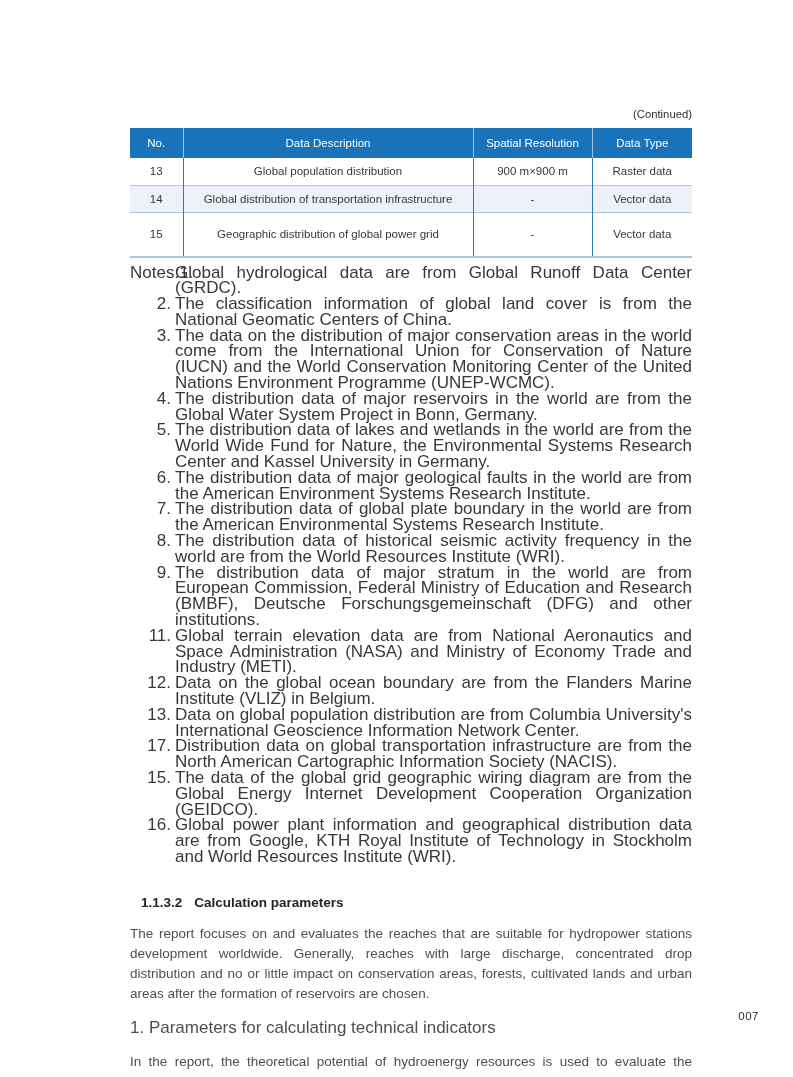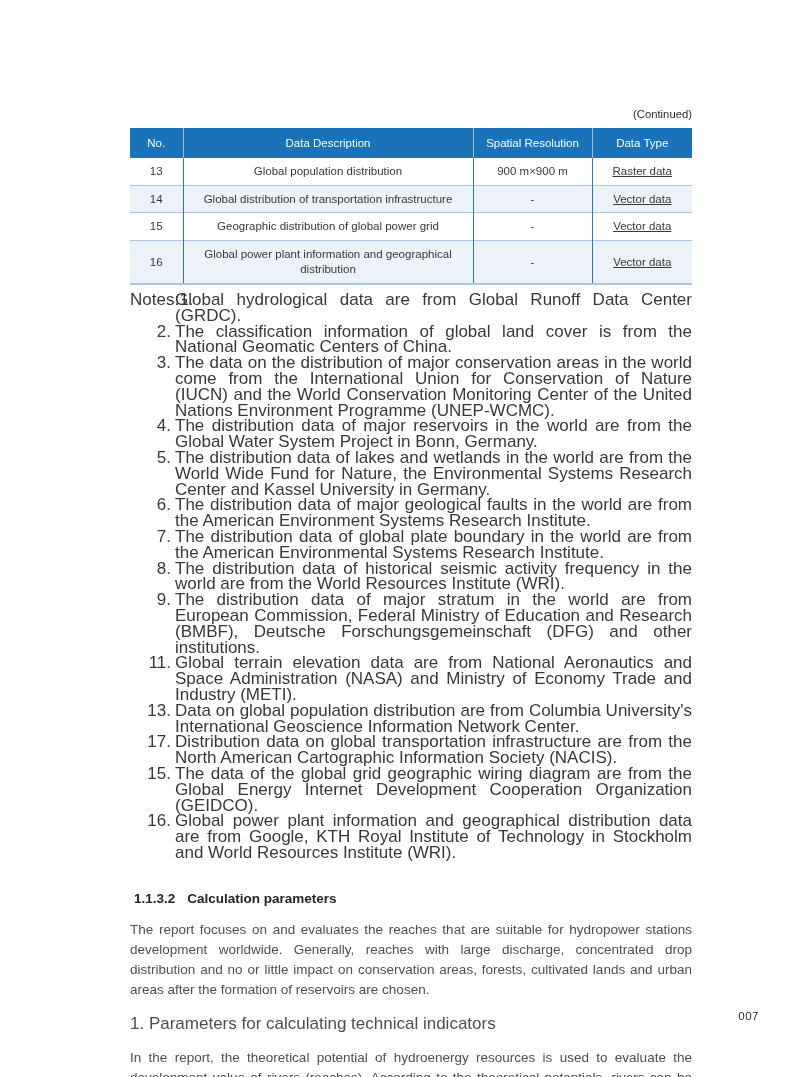--- a/index.html
+++ b/index.html
@@ -44,41 +44,41 @@
     padding: 2px 4px;
   }
   table.datatable th:last-child { border-right: none; }
   table.datatable td {
     text-align: center;
     vertical-align: middle;
     padding: 6px 8px;
     border-right: 1px solid var(--divider_blue, #2e7ab8);
     line-height: 14.5px;
   }
-  table.datatable td:last-child { border-right: none; text-decoration: underline; }
+  table.datatable td:last-child { border-right: none; }
   table.datatable tbody tr { height: 26px; }
   table.datatable tbody tr + tr td { border-top: 1px solid var(--divider_light, #a9c7e4); }
   table.datatable tbody tr:nth-child(even) td { background: var(--alt_row_bg, #edf2f9); }
   table.datatable tbody tr:last-child { height: 44px; }
   table.datatable tbody tr:last-child td { border-bottom: 2px solid var(--divider_light, #a9c7e4); }
   
   .notes { font-size: 17px; line-height: 15.8px; color: #383838; }
   .note-row { display: flex; }
   .note-num {
     flex: none;
     width: 45px;
     padding-right: 4px;
     text-align: right;
     white-space: nowrap;
   }
   .note-num i { font-style: normal; }
   .note-text { flex: 1; text-align: justify; }
   
   .section-heading {
-    margin: 30px 0 14px 4px;
+    margin: 30px 0 14px 11px;
     font-size: 13.5px;
     font-weight: bold;
     color: #242424;
   }
   .section-heading .sec-num { margin-right: 12px; }
   .body-para {
     margin: 0;
     font-size: 13.5px;
     line-height: 20px;
     color: #4e4e4e;
@@ -133,26 +133,20 @@
           <td>Global distribution of transportation infrastructure</td>
           <td>-</td>
           <td>Vector data</td>
         </tr>
         <tr>
           <td>15</td>
           <td>Geographic distribution of global power grid</td>
           <td>-</td>
           <td>Vector data</td>
         </tr>
-        <tr>
-          <td>16</td>
-          <td>Global power plant information and geographical distribution</td>
-          <td>-</td>
-          <td>Vector data</td>
-        </tr>
       </tbody>
     </table>
 
     <div class="notes">
       <div class="note-row">
         <span class="note-num"><i>Notes:</i><i>1.</i></span>
         <span class="note-text">Global hydrological data are from Global Runoff Data Center (GRDC).</span>
       </div>
       <div class="note-row">
         <span class="note-num">2.</span>
@@ -182,20 +176,24 @@
         <span class="note-num">8.</span>
         <span class="note-text">The distribution data of historical seismic activity frequency in the world are from the World Resources Institute (WRI).</span>
       </div>
       <div class="note-row">
         <span class="note-num">9.</span>
         <span class="note-text">The distribution data of major stratum in the world are from European Commission, Federal Ministry of Education and Research (BMBF), Deutsche Forschungsgemeinschaft (DFG) and other institutions.</span>
       </div>
       <div class="note-row">
         <span class="note-num">11.</span>
         <span class="note-text">Global terrain elevation data are from National Aeronautics and Space Administration (NASA) and Ministry of Economy Trade and Industry (METI).</span>
+      </div>
+      <div class="note-row">
+        <span class="note-num">12.</span>
+        <span class="note-text">Data on the global ocean boundary are from the Flanders Marine Institute (VLIZ) in Belgium.</span>
       </div>
       <div class="note-row">
         <span class="note-num">13.</span>
         <span class="note-text">Data on global population distribution are from Columbia University's International Geoscience Information Network Center.</span>
       </div>
       <div class="note-row">
         <span class="note-num">17.</span>
         <span class="note-text">Distribution data on global transportation infrastructure are from the North American Cartographic Information Society (NACIS).</span>
       </div>
       <div class="note-row">

